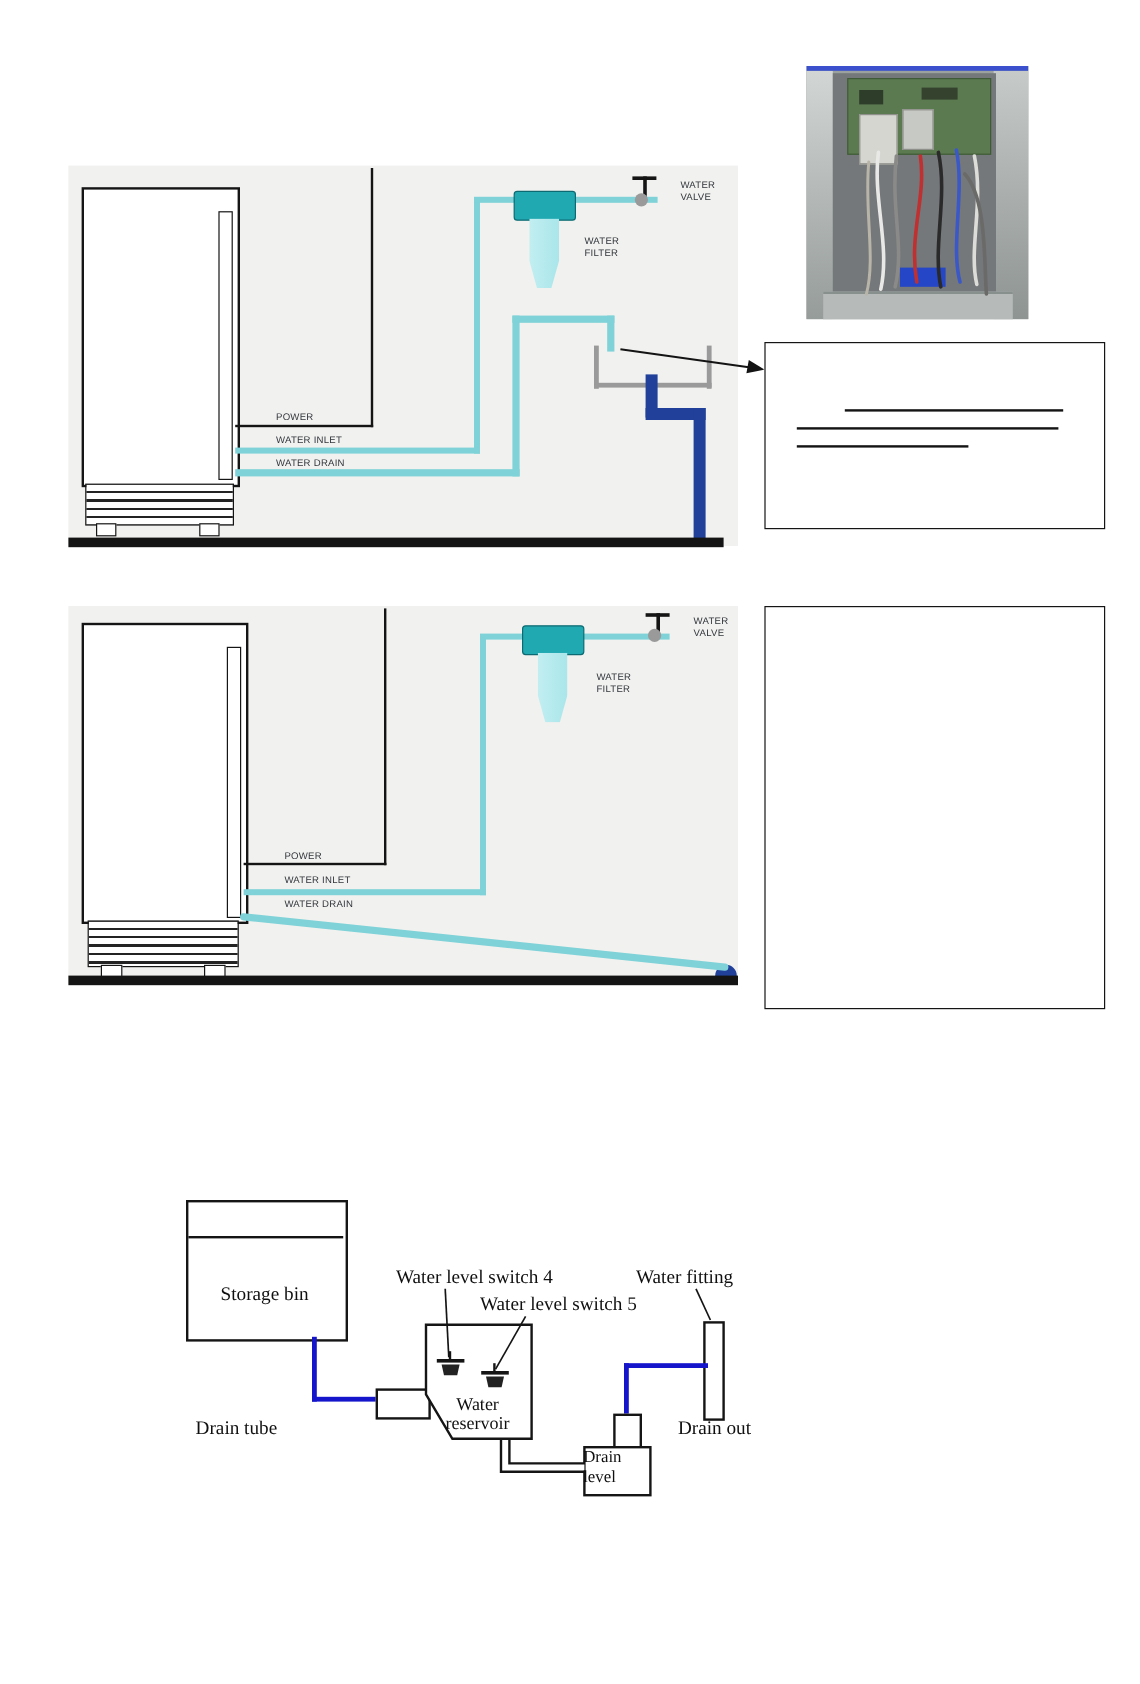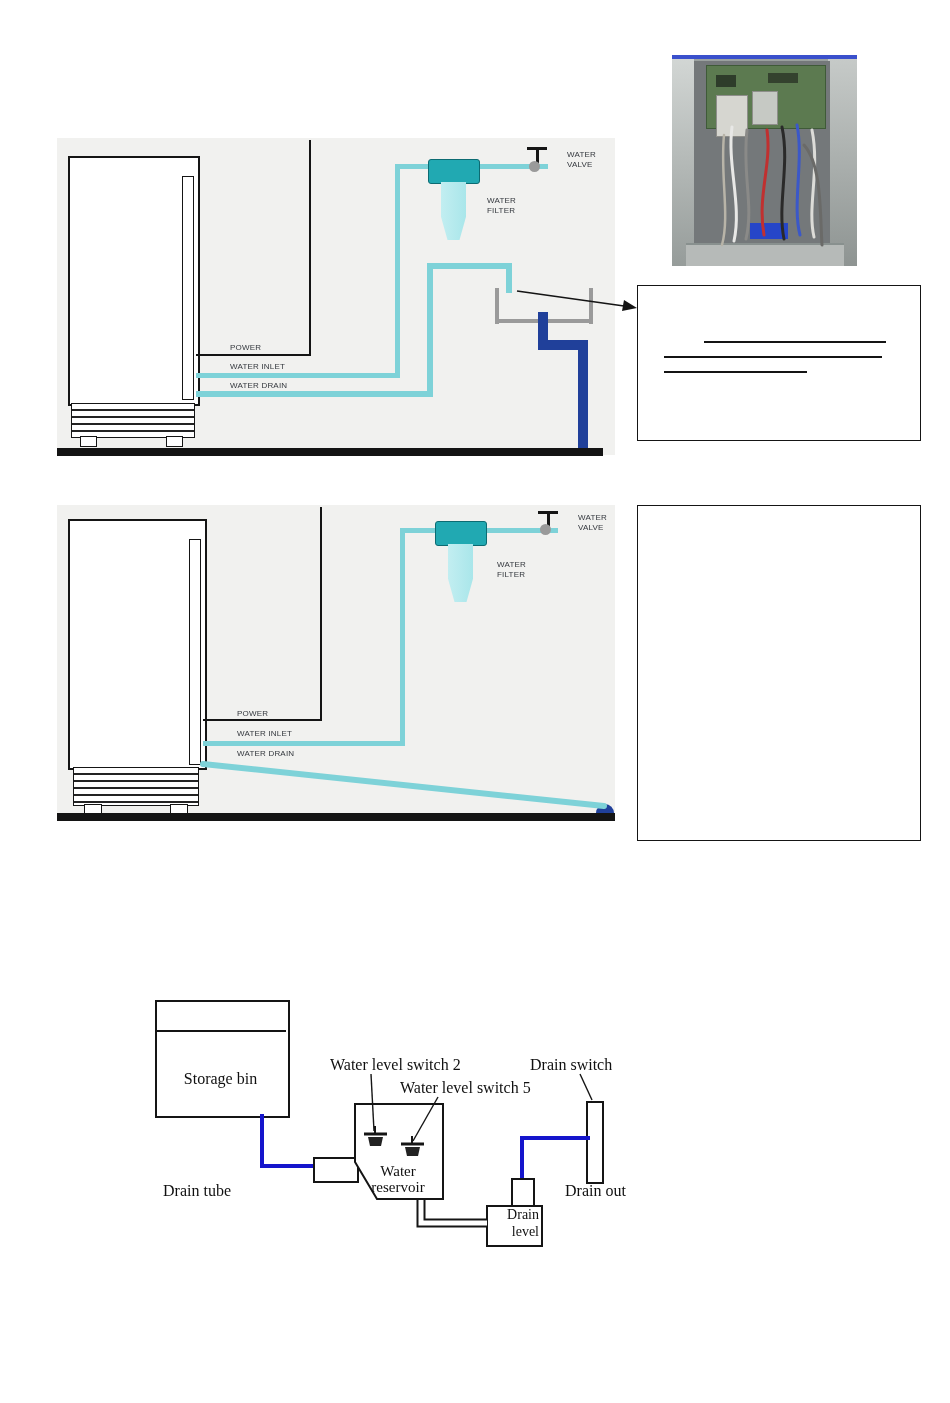--- a/index.html
+++ b/index.html
@@ -149,28 +149,28 @@
   <div class="abs" style="left:260px;top:1114px;width:4px;height:54px;background:var(--tube-blue,#1515cc);"></div>
   <div class="abs" style="left:260px;top:1164px;width:56px;height:4px;background:var(--tube-blue,#1515cc);"></div>
   <div class="box" style="left:313px;top:1157px;width:42px;height:22px;"></div>
 
   <div class="box" style="left:586px;top:1101px;width:14px;height:79px;"></div>
   <div class="abs" style="left:520px;top:1136px;width:70px;height:4px;background:var(--tube-blue,#1515cc);"></div>
   <div class="abs" style="left:520px;top:1136px;width:4px;height:46px;background:var(--tube-blue,#1515cc);"></div>
   <div class="box" style="left:511px;top:1178px;width:20px;height:30px;"></div>
   <div class="box" style="left:486px;top:1205px;width:53px;height:38px;"></div>
 
-  <div class="slbl" style="left:330px;top:1056px;">Water level switch 2</div>
+  <div class="slbl" style="left:330px;top:1056px;">Water level switch 4</div>
   <div class="slbl" style="left:400px;top:1079px;">Water level switch 5</div>
-  <div class="slbl" style="left:530px;top:1056px;">Drain switch</div>
+  <div class="slbl" style="left:530px;top:1056px;">Water fitting</div>
   <div class="slbl" style="left:163px;top:1182px;">Drain tube</div>
   <div class="slbl" style="left:565px;top:1182px;">Drain out</div>
   <div class="slbl" style="left:353px;top:1163px;width:90px;text-align:center;font-size:15px;">Water</div>
   <div class="slbl" style="left:353px;top:1179px;width:90px;text-align:center;font-size:15px;z-index:11;">reservoir</div>
-  <div class="slbl" style="left:486px;top:1206px;width:53px;text-align:right;font-size:14px;line-height:17px;z-index:11;">
+  <div class="slbl" style="left:486px;top:1206px;width:53px;text-align:left;font-size:14px;line-height:17px;z-index:11;">
     <span>Drain</span><br>
     <span>level</span>
   </div>
 
   <svg class="overlay" width="950" height="1403" viewBox="0 0 950 1403">
 
     <line x1="517" y1="291" x2="624" y2="306" stroke="#141414" stroke-width="1.6"></line>
     <polygon points="637,308 622,311 624,300" fill="#141414"></polygon>
 
     <line x1="203" y1="764" x2="604" y2="806" stroke="#7ed2d8" stroke-width="6" stroke-linecap="round"></line>

